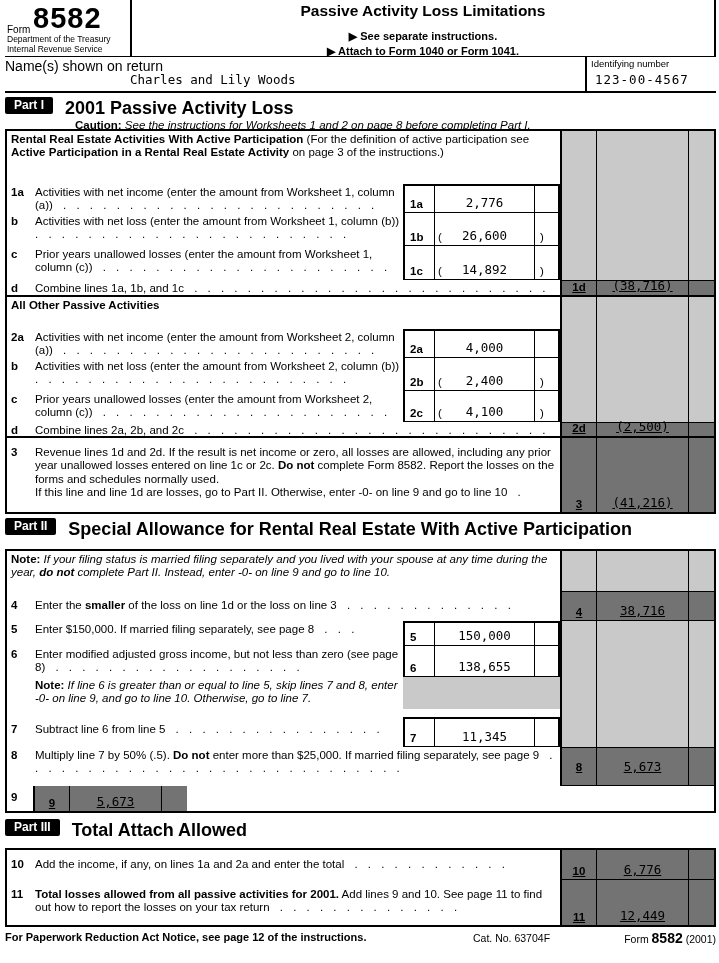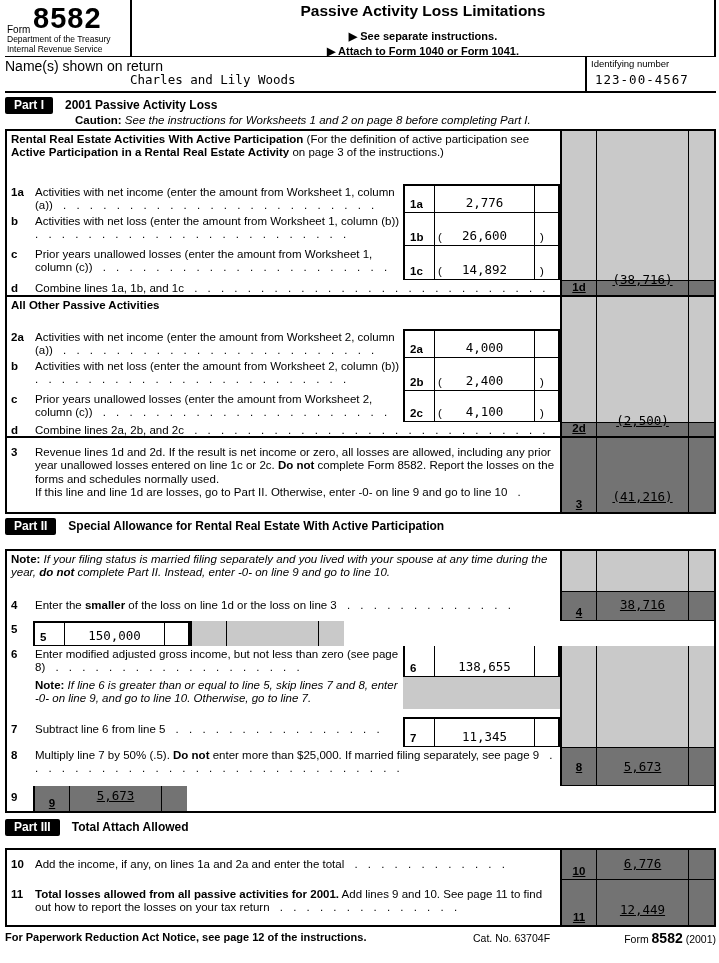--- a/index.html
+++ b/index.html
@@ -37,21 +37,21 @@
   .n-label { position:absolute; left:0; top:1px; font-size:14px; }
   .n-value { position:absolute; left:125px; bottom:4px; }
   .n-right { width:131px; border-left:2px solid #000; position:relative; }
   .n-id-label { position:absolute; left:4px; top:1px; font-size:9.5px; }
   .n-id-value { position:absolute; left:8px; bottom:4px; letter-spacing:1px; }
 
   
   .part-hdr { position:relative; padding:4px 0 2px 0; }
   .badge { display:inline-block; background:#000; color:#fff; font-weight:bold; font-size:12px;
            padding:1px 9px 2px 9px; border-radius:2px; vertical-align:top; }
-  .part-title { display:inline-block; font-weight:bold; font-size:12px; margin-left:12px; padding-top:1px; }
+  .part-title { display:inline-block; font-weight:bold; font-size:18px; margin-left:12px; padding-top:1px; }
   .part-sub { margin-left:70px; font-size:11.5px; }
   .p1hdr { height:36px; }
   .p2hdr { height:35px; }
   .p3hdr { height:35px; padding-top:6px; }
 
   
   .tbl { border:2px solid #000; border-top-width:2.5px; }
   .row { display:flex; }
   .num { width:26px; padding:2px 0 0 4px; font-weight:bold; }
   .desc { flex:1; padding:2px 2px 0 2px; line-height:13.4px; overflow:hidden; }
@@ -63,21 +63,21 @@
   .ibl { width:31px; font-weight:bold; padding:0 0 2px 5px; border-left-width:2px; }
   .iba { width:100px; justify-content:center; position:relative; padding-bottom:2px; }
   .ibp { width:26px; padding:0 0 2px 5px; border-right:2px solid #000; }
   .ib-t { border-top:2px solid #000; }
   .op { position:absolute; left:3px; bottom:2px; }
   .inote { width:157px; background:linear-gradient(#c9c9c9 0 80%, #fff 80%); }
 
   
   .rl, .ra, .rs { display:flex; align-items:flex-end; }
   .rl { width:36px; border-left:2.5px solid #000; font-weight:bold; justify-content:center; padding-bottom:2px; }
-  .ra { width:92px; border-left:1.5px solid #000; justify-content:center; padding-bottom:8px; }
+  .ra { width:92px; border-left:1.5px solid #000; justify-content:center; padding-bottom:2px; }
   .rs { width:26px; border-left:1.5px solid #000; }
   .vb { background:#737373;text-decoration:underline; }
   .bt .rl, .bt .ra, .bt .rs { border-top:1.5px solid #000; }
   .bb .rl, .bb .ra, .bb .rs { border-bottom:1.5px solid #000; }
   .vc .rl, .vc .ra { align-items:center; padding-bottom:0; }
   .hr2 { border-bottom:2px solid #000; }
 
   
   .h16{height:16px}.h17{height:17px}.h25{height:25px}.h29{height:29px}.h30{height:30px}
   .h31{height:31px}.h32{height:32px}.h33{height:33px}.h34{height:34px}.h39{height:39px}
@@ -276,20 +276,21 @@
       <div class="num pt8">4</div>
       <div class="desc pt8"><span>Enter the </span><span class="b">smaller</span><span> of the loss on line 1d or the loss on line 3</span><span class="dots">   . . . . . . . . . . . . .</span></div>
       <div class="rl vb">4</div>
       <div class="ra vb">
             <span class="fv">38,716</span>
           </div>
       <div class="rs vb"></div>
     </div>
     <div class="row h25">
       <div class="num">5</div>
+      <div class="desc"><span>Enter $150,000. If married filing separately, see page 8</span><span class="dots">  . . .</span></div>
       <div class="ibl ib-t">5</div>
       <div class="iba ib-t">
             <span class="fv">150,000</span>
           </div>
       <div class="ibp ib-t"></div>
       <div class="rl g"></div>
           <div class="ra g"></div>
           <div class="rs g"></div>
     </div>
     <div class="row h31">

